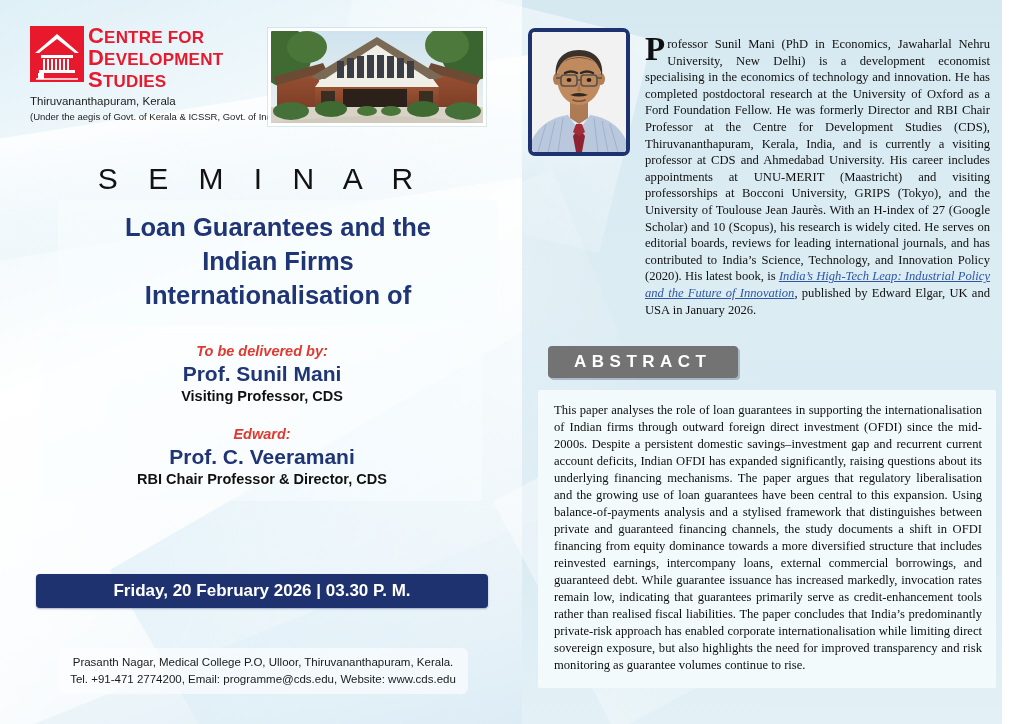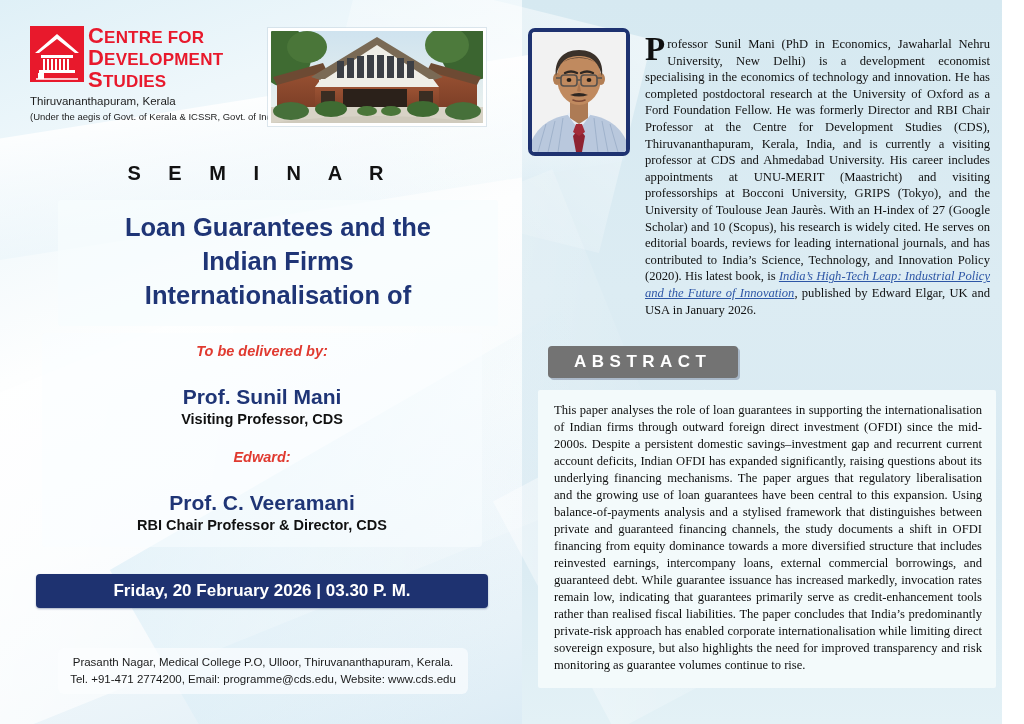--- a/index.html
+++ b/index.html
@@ -83,42 +83,42 @@
   .building-photo {
     position: absolute; left: 268px; top: 28px; width: 218px; height: 98px;
     border: 3px solid #ffffff; background: #2f4f2a; overflow: hidden;
     box-shadow: 0 0 0 1px rgba(200,215,225,.6);
   }
   .building-photo svg { display: block; }
 
   
   .seminar-word {
     position: absolute; left: 0; top: 162px; width: 522px; text-align: center;
-    font-size: 20px; font-weight: bold; letter-spacing: 11px; color: #121212;
+    font-size: 30px; font-weight: normal; letter-spacing: 11px; color: #121212;
   }
   .title-card {
     position: absolute; left: 58px; top: 200px; width: 440px;
     background: rgba(247,252,254,.72); border-radius: 3px;
     padding: 10px 6px 14px;
     text-align: center;
   }
   .title-card .t {
     color: #1f3576; font-size: 25.5px; font-weight: bold; line-height: 34px;
   }
 
   .credits-card {
     position: absolute; left: 42px; top: 333px; width: 440px;
     background: rgba(250,253,255,.5); border-radius: 3px;
     padding: 10px 0 14px; text-align: center;
   }
   .lbl-red {
     color: #e03a30; font-size: 14.5px; font-weight: bold; font-style: italic;
   }
   .person-name {
-    color: #1f3576; font-size: 21px; font-weight: bold; margin-top: 26px;
+    color: #1f3576; font-size: 21px; font-weight: bold; margin-top: 3px;
   }
   .person-role {
     color: #111111; font-size: 14.5px; font-weight: bold; margin-top: 2px;
   }
   .gap-chair { height: 22px; }
 
   .date-banner {
     position: absolute; left: 36px; top: 574px; width: 452px; height: 34px;
     background: #1e3270; border-radius: 4px;
     display: flex; align-items: center; justify-content: center;

